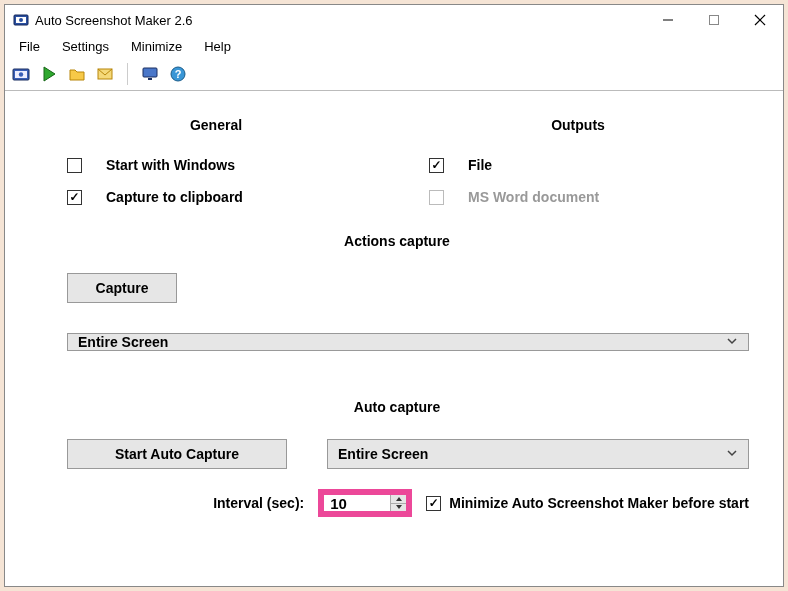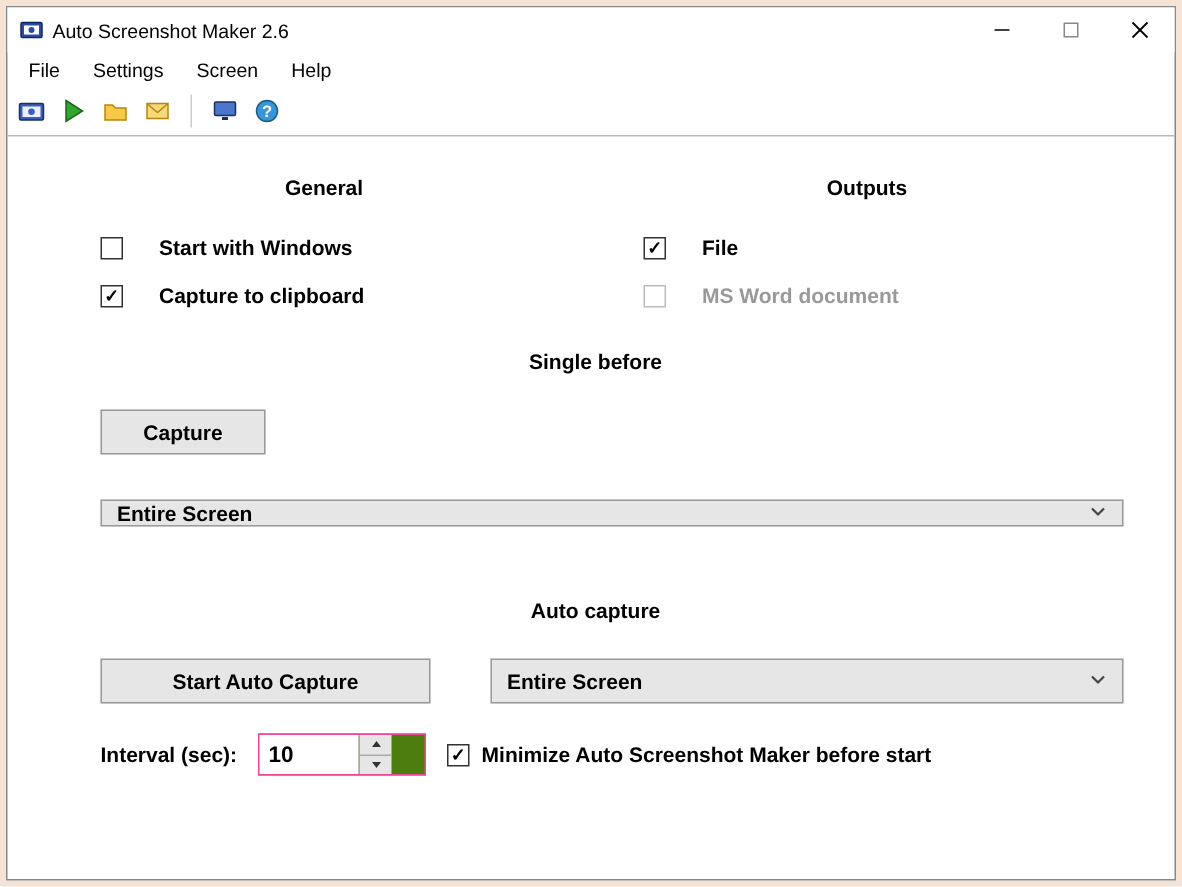--- a/index.html
+++ b/index.html
@@ -179,26 +179,27 @@
   padding-left: 22px;
   margin-bottom: 20px;
 }
 .row-auto .button { width: 220px; }
 .row-auto .select { flex: 1; }
 .interval-row {
   display: flex;
   align-items: center;
   gap: 14px;
   padding-left: 22px;
+  justify-content: flex-end;
 }
 .spinner {
   display: flex;
-  border: 1px solid #ec4899;
+  border: 6px solid #ec4899;
   height: 28px;
-  width: 112px;
+  width: 94px;
   background: #4d7c0f;
 }
 .spinner input {
   border: none;
   width: 66px;
   font-size: 15px;
   font-weight: bold;
   padding-left: 6px;
   outline: none;
 }
@@ -247,21 +248,21 @@
             <line x1="1" y1="1" x2="11" y2="11" stroke="#000" stroke-width="1.2"></line>
             <line x1="11" y1="1" x2="1" y2="11" stroke="#000" stroke-width="1.2"></line>
           </svg>
       </div>
     </div>
   </div>
 
   <div class="menubar">
     <div class="menu-item">File</div>
     <div class="menu-item">Settings</div>
-    <div class="menu-item">Screen</div>
+    <div class="menu-item">Minimize</div>
     <div class="menu-item">Help</div>
   </div>
 
   <div class="toolbar">
     <span class="tool-icon">
       <svg width="18" height="18" viewBox="0 0 18 18">
           <rect x="1" y="4" width="16" height="11" rx="1" fill="#3a5fb8" stroke="#1b2f60"></rect>
           <rect x="3" y="6" width="12" height="7" fill="#eef"></rect>
           <circle cx="9" cy="9.5" r="2.2" fill="#3a5fb8"></circle>
         </svg>
@@ -329,21 +330,21 @@
           <div class="check-row disabled">
             <span class="checkbox disabled"></span>
             <span>MS Word document</span>
           </div>
         </div>
       </div>
     </div>
 
     <div class="fieldset">
       <div class="legend-row">
-        <span class="legend">Single before</span>
+        <span class="legend">Actions capture</span>
         <span class="hr"></span>
       </div>
       <div class="row-single">
         <div class="button">
           <span>Capture</span>
         </div>
         <div class="select">
           <span>Entire Screen</span>
           <span class="chev">
             <svg width="12" height="12">

